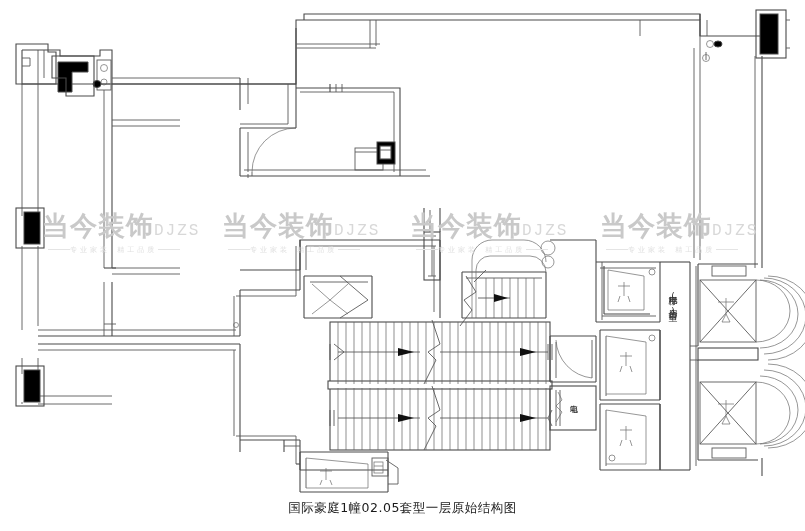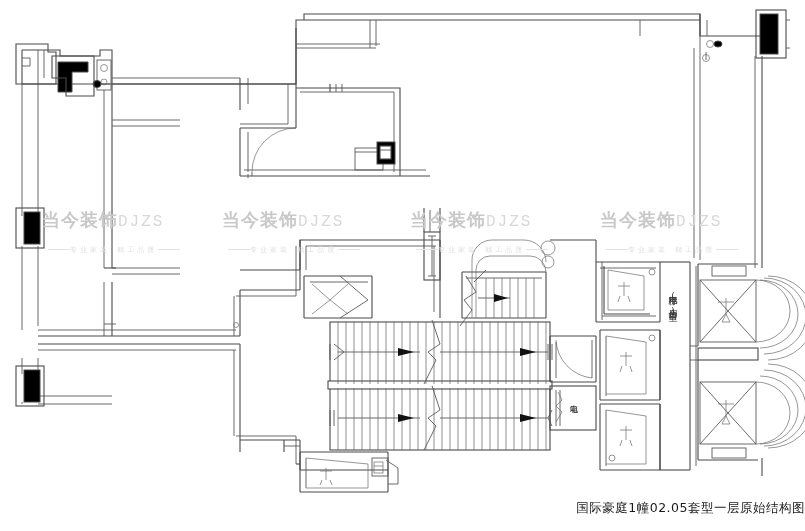--- a/index.html
+++ b/index.html
@@ -25,21 +25,21 @@
     height: 531px;
     display: block;
   }
   .wm {
     position: absolute;
     pointer-events: none;
     user-select: none;
     white-space: nowrap;
   }
   .wm-main {
-    font-size: 18px;
+    font-size: 27px;
     letter-spacing: 1px;
     color: #c9c9c9;
     font-weight: bold;
     font-family: "DejaVu Sans", "Liberation Sans", sans-serif;
   }
   .wm-latin {
     font-size: 16px;
     letter-spacing: 2px;
     color: #d8d8d8;
     font-family: Liberation Mono, monospace;
@@ -54,21 +54,21 @@
     position: absolute;
     height: 1px;
     background: #e4e4e4;
     pointer-events: none;
   }
   #plan-title {
     position: absolute;
     left: 0;
     right: 0;
     bottom: 14px;
-    text-align: right;
+    text-align: center;
     font-size: 12.5px;
     color: #1a1a1a;
     letter-spacing: 0.5px;
     font-family: "DejaVu Sans", "Liberation Sans", sans-serif;
   }
   .vlabel {
     position: absolute;
     font-size: 9px;
     color: #333;
     writing-mode: vertical-rl;

